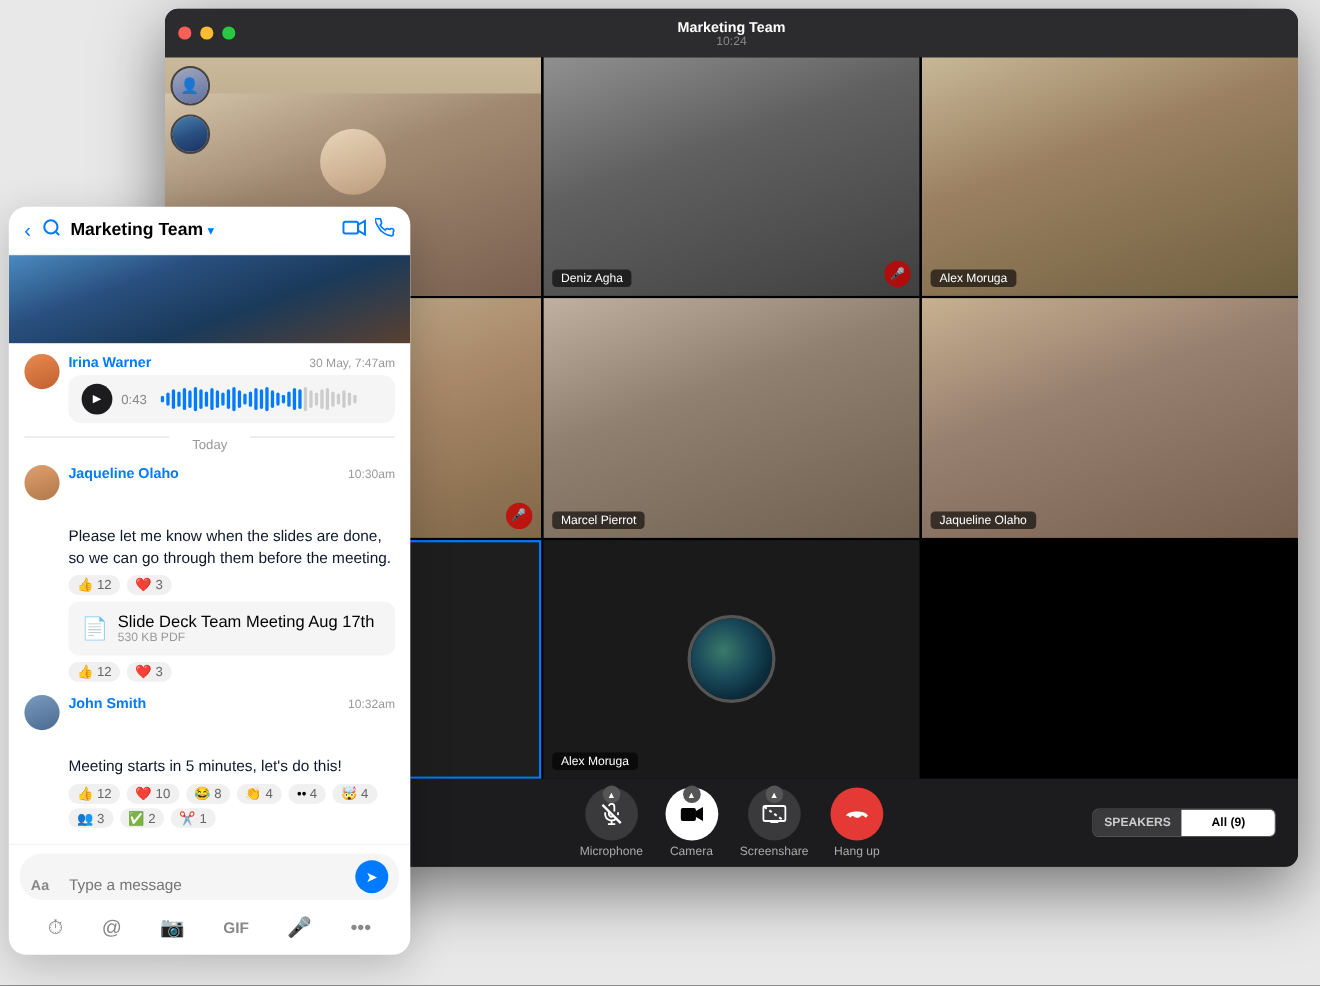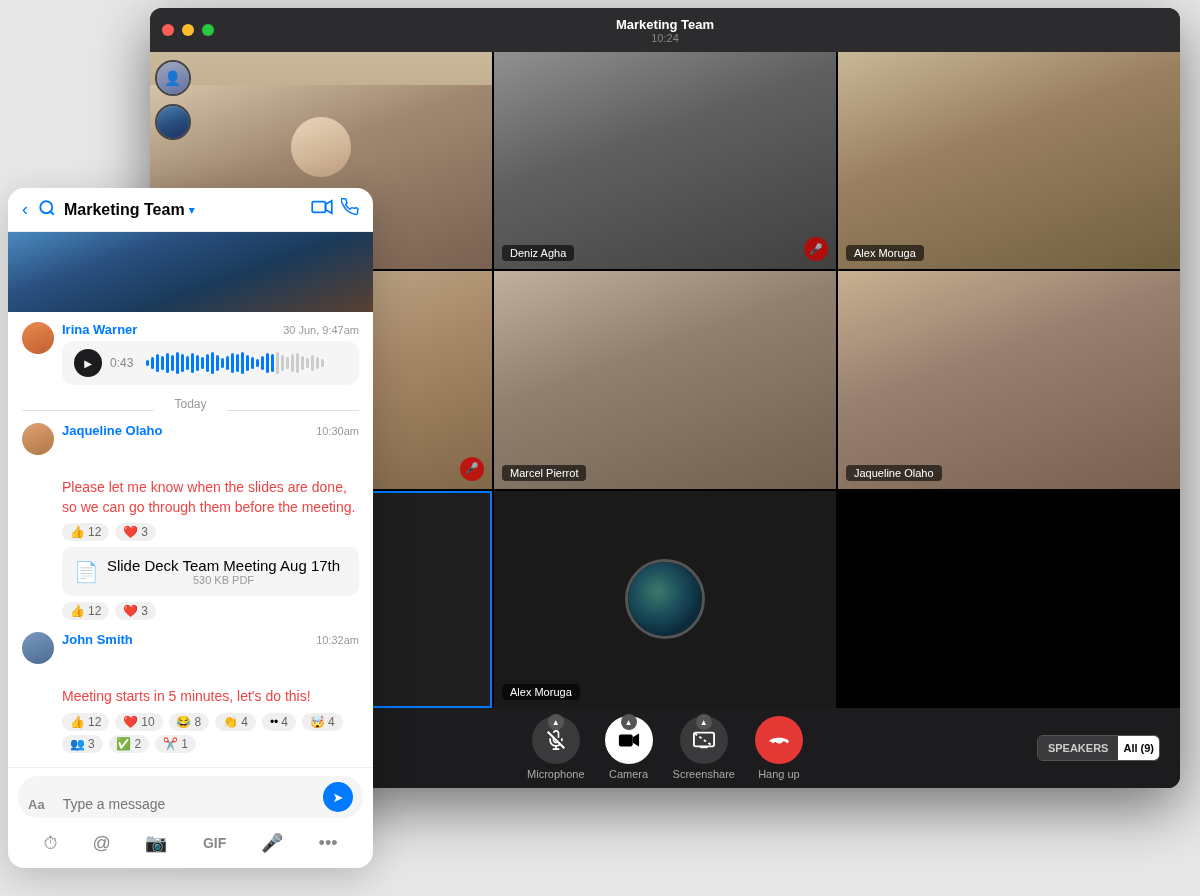--- a/index.html
+++ b/index.html
@@ -219,21 +219,21 @@
 
     .speakers-text {
       padding: 6px 10px;
       background: #3a3a3c;
       color: #ccc;
       font-size: 11px;
       font-weight: 600;
     }
 
     .speakers-all {
-      padding: 6px 5px;
+      padding: 6px 27px;
       background: #fff;
       color: #000;
       font-size: 11px;
       font-weight: 600;
     }
 
     
     .sidebar-avatars {
       position: absolute;
       left: 155px;
@@ -386,28 +386,28 @@
       color: #007aff;
     }
 
     .msg-time {
       font-size: 11px;
       color: #999;
     }
 
     .msg-text {
       font-size: 14px;
-      color: #ef4444;
+      color: #0f172a;
       line-height: 1.4;
       margin-top: 40px;
     }
 
     .divider-today {
       display: flex;
-      align-items: flex-end;
+      align-items: flex-start;
       gap: 20px;
       margin: 8px 0 12px;
     }
 
     .divider-line {
       flex: 1;
       height: 1px;
       background: #e0e0e0;
     }
 
@@ -502,21 +502,20 @@
 
     .file-info .file-name {
       font-size: 15px;
       font-weight: 500;
       color: #000;
     }
 
     .file-info .file-meta {
       font-size: 11px;
       color: #999;
-      text-align: center;
     }
 
     
     .chat-input-area {
       border-top: 1px solid #f0f0f0;
       padding: 8px 10px;
       flex-shrink: 0;
     }
 
     .input-row {
@@ -746,21 +745,21 @@
     <div style="width:100%; height:100%; background: linear-gradient(160deg, #4a8ac0 0%, #2a5080 30%, #1a3a5a 60%, #5a4030 100%);"></div>
   </div>
 
   <div class="chat-messages">
 
     <div class="msg-row">
       <div class="msg-avatar msg-av-irina"></div>
       <div class="msg-content">
         <div class="msg-header-row">
           <span class="msg-sender">Irina Warner</span>
-          <span class="msg-time">30 Jun, 9:47am</span>
+          <span class="msg-time">30 May, 7:47am</span>
         </div>
         <div class="audio-msg">
           <div class="audio-play-btn">▶</div>
           <span class="audio-duration">0:43</span>
           <div class="audio-waveform">
             <div class="wave-bar" style="height:6px"></div>
             <div class="wave-bar" style="height:12px"></div>
             <div class="wave-bar" style="height:18px"></div>
             <div class="wave-bar" style="height:14px"></div>
             <div class="wave-bar" style="height:20px"></div>

